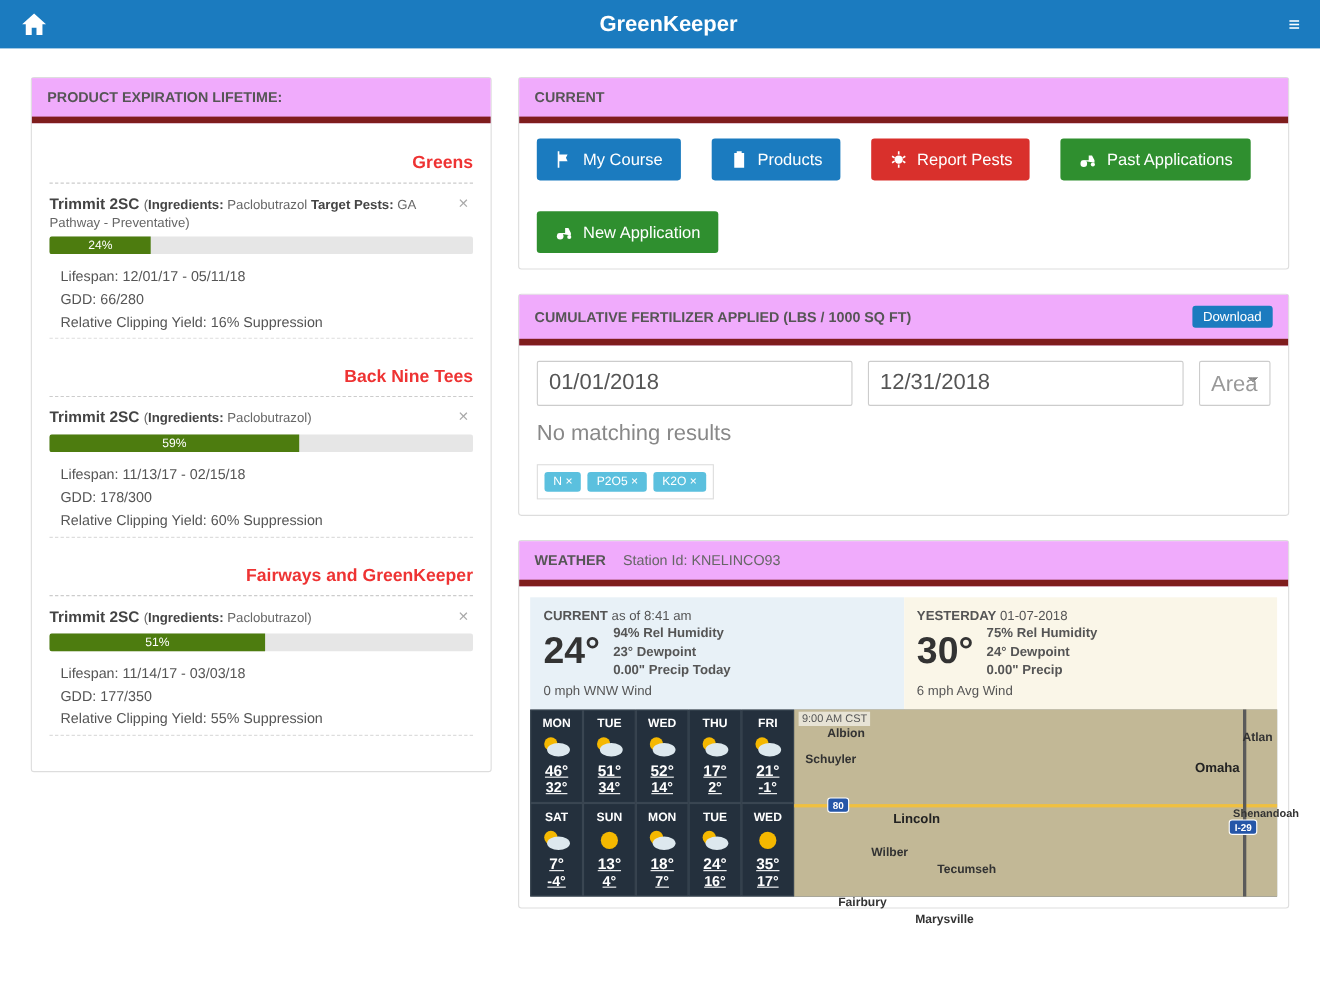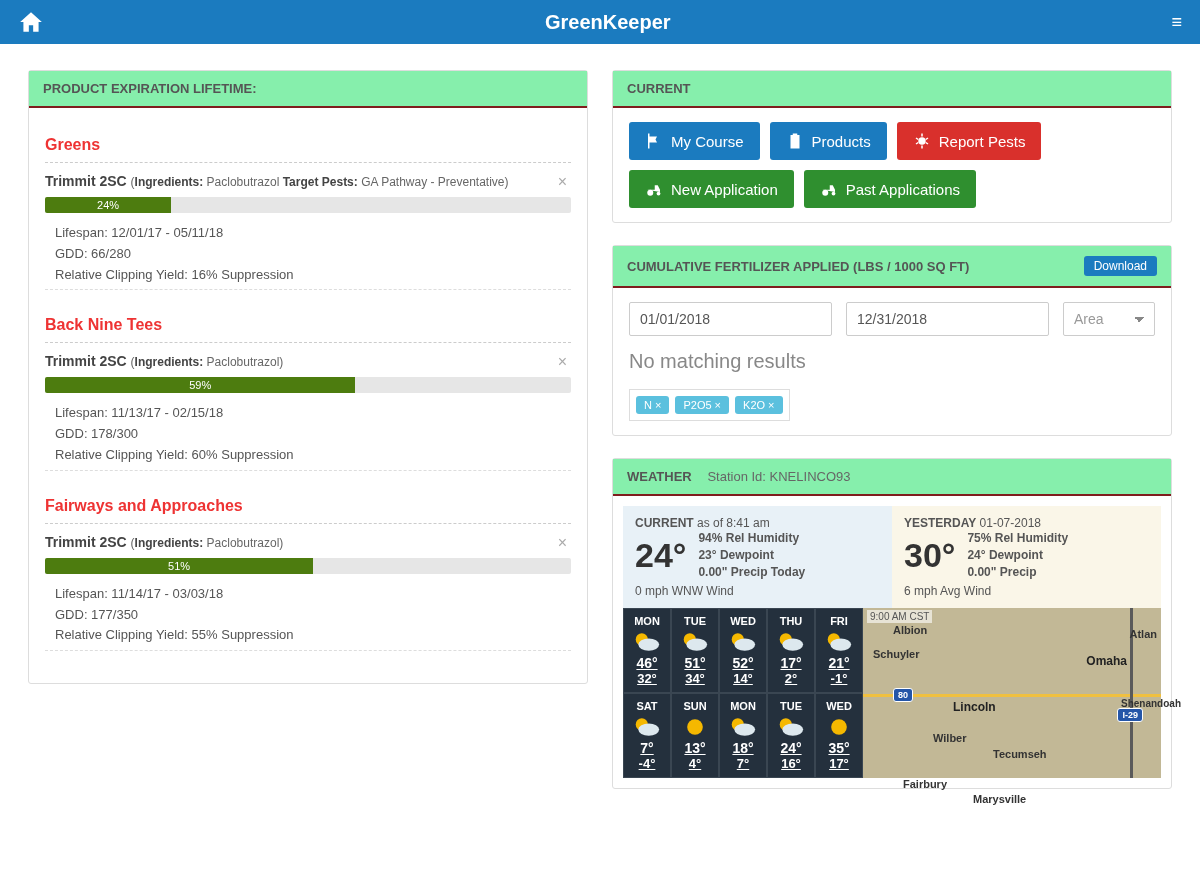--- a/index.html
+++ b/index.html
@@ -4,40 +4,40 @@
 <style>
 * { box-sizing: border-box; margin: 0; padding: 0; }
 body { font-family: "Segoe UI", Arial, sans-serif; background: #fff; color: #333; font-size: 14px; }
 .topbar { background: #1b7bbf; color: #fff; height: 44px; display: flex; align-items: center; justify-content: space-between; padding: 16px 18px; }
 .topbar .home { width: 26px; height: 26px; cursor: pointer; }
 .topbar .title { font-weight: 600; font-size: 20px; }
 .topbar .menu { cursor: pointer; font-size: 18px; }
 .container { display: flex; gap: 24px; padding: 26px 28px; }
 .col { flex: 1; display: flex; flex-direction: column; gap: 22px; }
 .panel { border: 1px solid #ddd; border-radius: 3px; background: #fff; }
-.panel-header { background: #86efac; border-bottom: 2px solid #7f1d1d; padding: 10px 14px; font-weight: 700; color: #555; font-size: 13px; display:flex; align-items:center; justify-content:space-between;}
+.panel-header { background: #f0abfc; border-bottom: 6px solid #7f1d1d; padding: 10px 14px; font-weight: 700; color: #555; font-size: 13px; display:flex; align-items:center; justify-content:space-between;}
 .panel-body { padding: 14px 16px; }
-.section-title { color: #e33; font-weight: 700; font-size: 16px; padding: 8px 0; border-bottom: 1px dashed #ccc; margin: 6px 0 10px; }
+.section-title { color: #e33; font-weight: 700; font-size: 16px; padding: 8px 0; border-bottom: 1px dashed #ccc; margin: 6px 0 10px; text-align: right; }
 .product { margin-bottom: 18px; border-bottom: 1px dashed #ddd; padding-bottom: 4px;}
 .product-head { display:flex; justify-content:space-between; align-items:flex-start;}
 .product-name { font-weight: 700; color: #444; }
 .product-meta { font-size: 12px; color: #666; }
 .label-strong { font-weight:700; color:#444;}
 .close-x { color:#aaa; cursor:pointer; font-size:16px; padding:0 4px;}
 .progress { background:#e6e6e6; height:16px; margin:6px 0 10px; position:relative; border-radius:2px;}
 .progress-bar { background:#4d7c0f; height:100%; color:#fff; font-size:11px; display:flex; align-items:center; justify-content:center; border-radius:2px 0 0 2px;}
 .stats { font-size:13px; color:#555; line-height:1.6; padding-left:10px;}
-.actions-row { display:flex; flex-wrap:wrap; gap:10px; }
+.actions-row { display:flex; flex-wrap:wrap; gap:28px; }
 .btn { display:inline-flex; align-items:center; gap:8px; padding:10px 16px; color:#fff; border-radius:3px; font-size:15px; cursor:pointer; border:none; }
 .btn-blue { background:#1b7bbf; }
 .btn-red { background:#d9302c; }
 .btn-green { background:#2f8f2f; }
 .btn-small { background:#1b7bbf; color:#fff; padding:3px 10px; font-size:12px; border-radius:3px; cursor:pointer; border:none;}
 .fert-controls { display:flex; gap:14px; margin-bottom:14px;}
-.input, .select { border:1px solid #ccc; padding:8px 10px; font-size:14px; color:#555; border-radius:2px; flex:1; background:#fff;}
+.input, .select { border:1px solid #ccc; padding:8px 10px; font-size:20px; color:#555; border-radius:2px; flex:1; background:#fff;}
 .select { color:#999; appearance:none; background-image: linear-gradient(45deg, transparent 50%, #888 50%), linear-gradient(135deg, #888 50%, transparent 50%); background-position: calc(100% - 15px) 14px, calc(100% - 10px) 14px; background-size: 5px 5px; background-repeat:no-repeat;}
 .no-results { font-size:20px; color:#888; margin:8px 0 16px;}
 .chips { display:flex; gap:6px; border:1px solid #ddd; padding:6px; width:fit-content;}
 .chip { background:#5bc0de; color:#fff; font-size:11px; padding:3px 8px; border-radius:3px; cursor:pointer;}
 .weather-top { display:flex; }
 .wbox { flex:1; padding:10px 12px; }
 .wbox.current { background:#e8f1f7; }
 .wbox.yesterday { background:#faf6e8; }
 .wlabel { font-size:12px; color:#555; }
 .wlabel b { font-weight:700;}
@@ -96,21 +96,21 @@
           <div class="product">
             <div class="product-head">
               <div><span class="product-name">Trimmit 2SC</span> <span class="product-meta">(<span class="label-strong">Ingredients:</span> Paclobutrazol)</span></div>
               <span class="close-x">×</span>
             </div>
             <div class="progress">
               <div class="progress-bar" style="width: 59%;">59%</div>
             </div>
             <div class="stats">Lifespan: 11/13/17 - 02/15/18<br>GDD: 178/300<br>Relative Clipping Yield: 60% Suppression</div>
           </div>
-          <div class="section-title">Fairways and Approaches</div>
+          <div class="section-title">Fairways and GreenKeeper</div>
           <div class="product">
             <div class="product-head">
               <div><span class="product-name">Trimmit 2SC</span> <span class="product-meta">(<span class="label-strong">Ingredients:</span> Paclobutrazol)</span></div>
               <span class="close-x">×</span>
             </div>
             <div class="progress">
               <div class="progress-bar" style="width: 51%;">51%</div>
             </div>
             <div class="stats">Lifespan: 11/14/17 - 03/03/18<br>GDD: 177/350<br>Relative Clipping Yield: 55% Suppression</div>
           </div>
@@ -141,29 +141,29 @@
                 <path d="M12 2v4M12 18v4M4 8l3 2M20 8l-3 2M4 16l3-2M20 16l-3-2" stroke="#fff" stroke-width="2"></path>
               </svg>
             <span>Report Pests</span>
           </button>
           <button class="btn btn-green">
             <svg width="18" height="18" viewBox="0 0 24 24" fill="#fff">
                 <circle cx="7" cy="17" r="4"></circle>
                 <circle cx="18" cy="18" r="2.5"></circle>
                 <path d="M3 13h10V7h4l3 6v3"></path>
               </svg>
-            <span>New Application</span>
+            <span>Past Applications</span>
           </button>
           <button class="btn btn-green">
             <svg width="18" height="18" viewBox="0 0 24 24" fill="#fff">
                 <circle cx="7" cy="17" r="4"></circle>
                 <circle cx="18" cy="18" r="2.5"></circle>
                 <path d="M3 13h10V7h4l3 6v3"></path>
               </svg>
-            <span>Past Applications</span>
+            <span>New Application</span>
           </button>
         </div>
       </div>
     </div>
 
     <div class="panel">
       <div class="panel-header">
         <span>CUMULATIVE FERTILIZER APPLIED (LBS / 1000 SQ FT)</span>
         <button class="btn-small">Download</button>
       </div>

